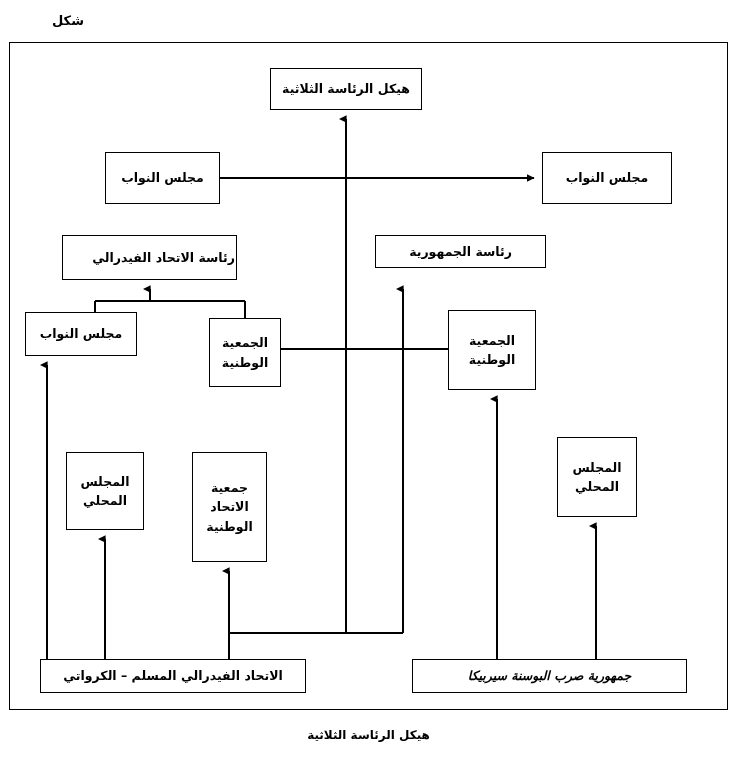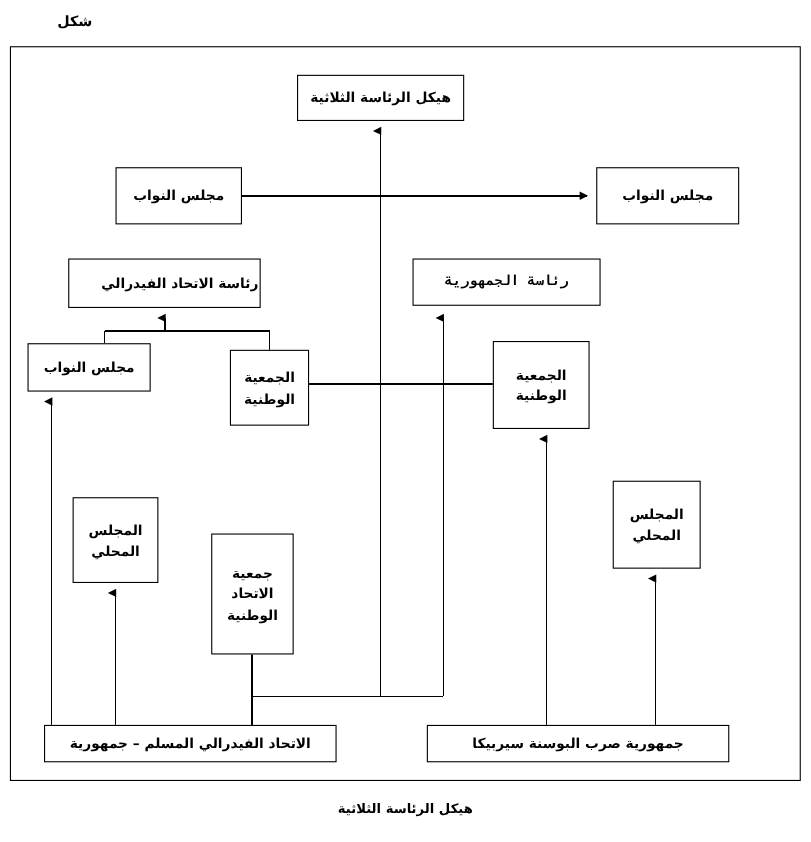--- a/index.html
+++ b/index.html
@@ -141,21 +141,21 @@
   </div>
 
   <div class="node-box" style="left:542px;top:152px;width:130px;height:52px;">
     <span class="line">مجلس النواب</span>
   </div>
 
   <div class="node-box" style="left:62px;top:235px;width:175px;height:45px;padding-left:32px;">
     <span class="line">رئاسة الاتحاد الفيدرالي</span>
   </div>
 
-  <div class="node-box" style="left:375px;top:235px;width:171px;height:43px;font-family:Liberation Mono, monospace;">
+  <div class="node-box" style="left:375px;top:235px;width:171px;height:33px;">
     <span class="line">رئاسة الجمهورية</span>
   </div>
 
   <div class="node-box" style="left:25px;top:312px;width:112px;height:44px;">
     <span class="line">مجلس النواب</span>
   </div>
 
   <div class="node-box" style="left:209px;top:318px;width:72px;height:69px;">
     <span class="line">الجمعية</span>
     <span class="line">الوطنية</span>
@@ -164,34 +164,34 @@
   <div class="node-box" style="left:448px;top:310px;width:88px;height:80px;">
     <span class="line">الجمعية</span>
     <span class="line">الوطنية</span>
   </div>
 
   <div class="node-box" style="left:66px;top:452px;width:78px;height:78px;">
     <span class="line">المجلس</span>
     <span class="line">المحلي</span>
   </div>
 
-  <div class="node-box" style="left:192px;top:452px;width:75px;height:110px;margin-top:33px;">
+  <div class="node-box" style="left:192px;top:452px;width:75px;height:110px;">
     <span class="line">جمعية</span>
     <span class="line">الاتحاد</span>
     <span class="line">الوطنية</span>
   </div>
 
   <div class="node-box" style="left:557px;top:437px;width:80px;height:80px;">
     <span class="line">المجلس</span>
     <span class="line">المحلي</span>
   </div>
 
   <div class="node-box" style="left:40px;top:659px;width:266px;height:34px;">
-    <span class="line">الاتحاد الفيدرالي المسلم – جمهورية</span>
+    <span class="line">الاتحاد الفيدرالي المسلم – الكرواتي</span>
   </div>
 
-  <div class="node-box" style="left:388px;top:659px;width:275px;height:34px;">
+  <div class="node-box" style="left:412px;top:659px;width:275px;height:34px;font-style:italic;">
     <span class="line">جمهورية صرب البوسنة سيربيكا</span>
   </div>
 
   <div id="figure-caption">هيكل الرئاسة الثلاثية</div>
 
 </div>
 
 </body></html>

